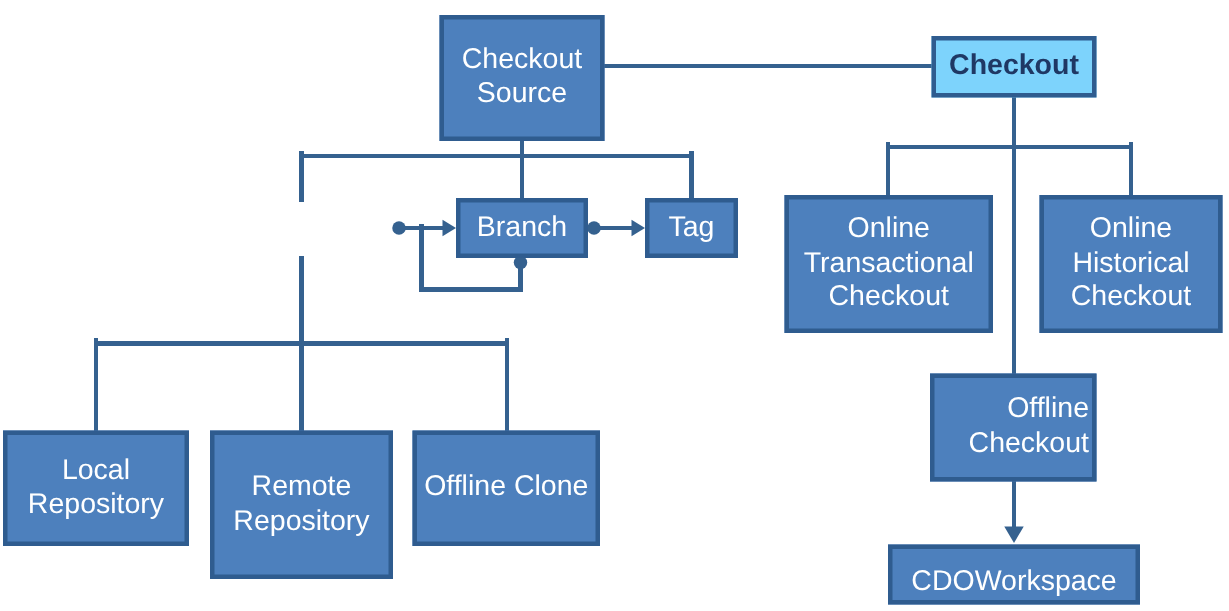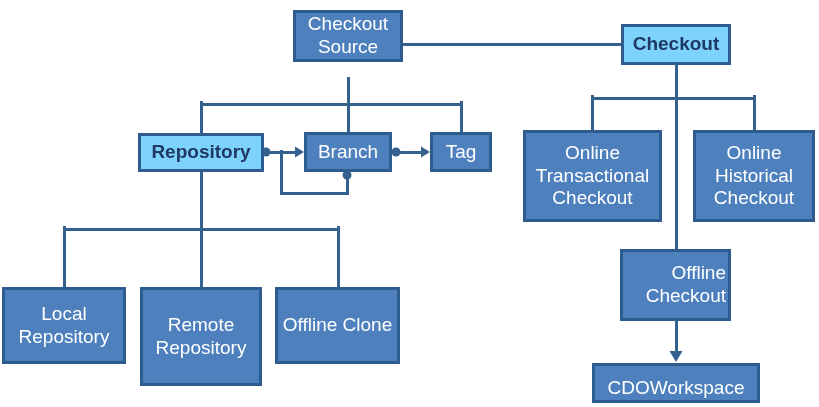--- a/index.html
+++ b/index.html
@@ -50,28 +50,25 @@
       <polyline points="266,152 296,152" fill="none" stroke="#35618F" stroke-width="3" stroke-linecap="square" shape-rendering="crispEdges"></polyline>
       <circle cx="266" cy="152" r="4.5" fill="#35618F"></circle>
       <polygon points="304,152 295,146.5 295,157.5" fill="#35618F"></polygon>
       <polyline points="396,152 422,152" fill="none" stroke="#35618F" stroke-width="3" stroke-linecap="square" shape-rendering="crispEdges"></polyline>
       <circle cx="396" cy="152" r="4.5" fill="#35618F"></circle>
       <polygon points="430,152 421,146.5 421,157.5" fill="#35618F"></polygon>
       <polyline points="347,175 347,193 281,193 281,151" fill="none" stroke="#35618F" stroke-width="3" stroke-linecap="square" shape-rendering="crispEdges"></polyline>
       <circle cx="347" cy="175" r="4.5" fill="#35618F"></circle>
     </svg>
 
-<div class="node primary" style="left: 293px; top: 10px; width: 110px; height: 52px;">
+<div class="node primary" style="left: 293px; top: 10px; width: 110px; height: 84px;">
       <span class="lbl">Checkout Source</span>
     </div>
     <div class="node highlight" style="left: 621px; top: 24px; width: 110px; height: 41px;">
       <span class="lbl">Checkout</span>
-    </div>
-    <div class="node highlight" style="left: 138px; top: 133px; width: 126px; height: 39px;">
-      <span class="lbl">Repository</span>
     </div>
     <div class="node primary" style="left: 304px; top: 132px; width: 88px; height: 40px;">
       <span class="lbl">Branch</span>
     </div>
     <div class="node primary" style="left: 430px; top: 132px; width: 62px; height: 40px;">
       <span class="lbl">Tag</span>
     </div>
     <div class="node primary" style="left: 523px; top: 130px; width: 139px; height: 92px;">
       <span class="lbl">Online Transactional Checkout</span>
     </div>

